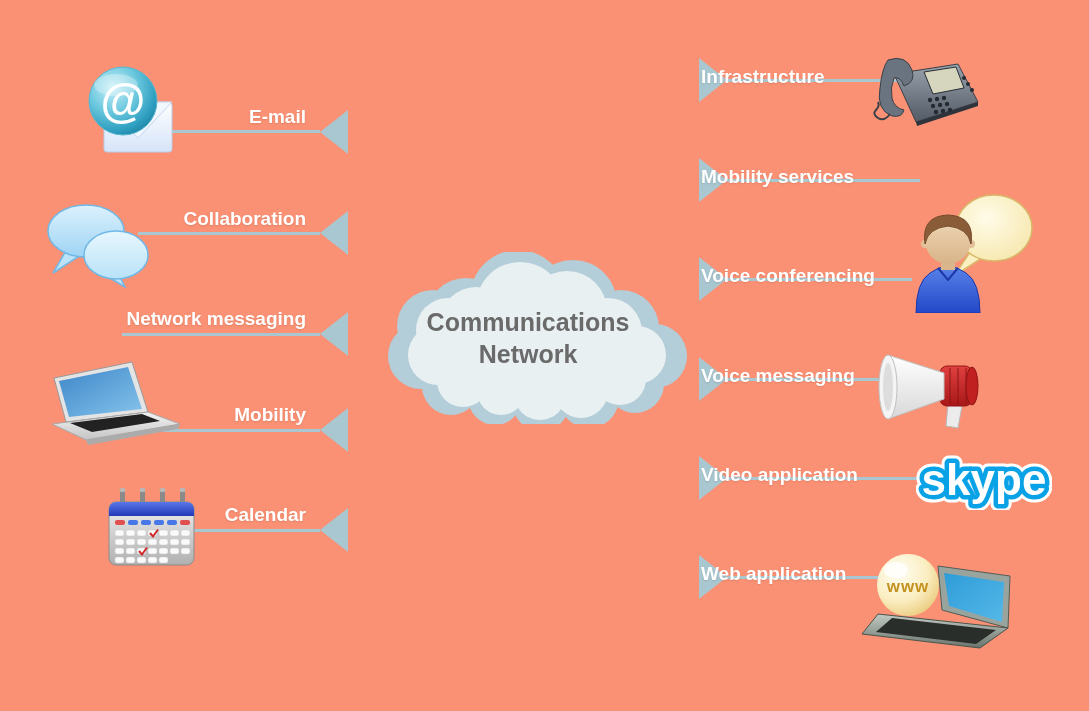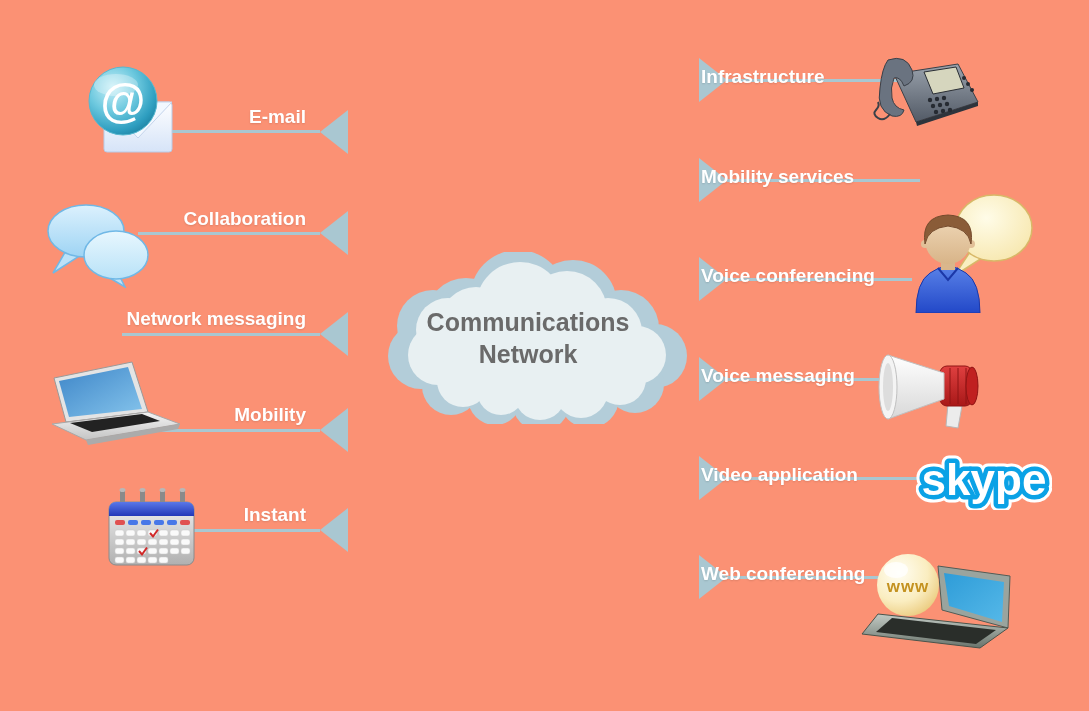--- a/index.html
+++ b/index.html
@@ -103,21 +103,21 @@
       <polygon points="17,29 86,15 100,57 27,65" fill="url(#scrGrad)"></polygon>
       <polygon points="10,72 106,60 138,72 44,88" fill="url(#deckGrad)" stroke="#A8A8A8"></polygon>
       <polygon points="28,71 100,62 118,69 50,80" fill="#222222"></polygon>
       <polygon points="44,88 138,72 136,77 46,93" fill="#ABABAB"></polygon>
     </svg>
   </div>
 
   <div>
     <div class="line" style="left:188px;top:529px;width:132px;"></div>
     <div class="tri tri-left" style="left:320px;top:508px;"></div>
-    <div class="label l" style="top:504px;">Instant</div>
+    <div class="label l" style="top:504px;">Calendar</div>
     <svg class="icon" style="left:104px;top:487px;" width="95" height="82" viewBox="0 0 95 82">
       <defs>
         <linearGradient id="calBody" x1="0" y1="0" x2="0" y2="1">
           <stop offset="0" stop-color="#F0F0F0"></stop>
             <stop offset="1" stop-color="#B0B0B0"></stop>
         </linearGradient>
         <linearGradient id="calHead" x1="0" y1="0" x2="0" y2="1">
           <stop offset="0" stop-color="#5A78E8"></stop>
             <stop offset="1" stop-color="#2238B8"></stop>
         </linearGradient>
@@ -313,21 +313,21 @@
     <svg class="icon" style="left:916px;top:448px;" width="136" height="62" viewBox="0 0 136 62">
       <text class="skype-t skype-outer" x="68" y="47">skype</text>
       <text class="skype-t skype-mid" x="68" y="47">skype</text>
       <text class="skype-t skype-fill" x="68" y="47">skype</text>
     </svg>
   </div>
 
   <div>
     <div class="tri tri-right" style="left:699px;top:555px;"></div>
     <div class="line" style="left:727px;top:576px;width:155px;"></div>
-    <div class="label r" style="top:551px;">Web conferencing</div>
+    <div class="label r" style="top:551px;">Web application</div>
     <svg class="icon" style="left:858px;top:548px;" width="172" height="102" viewBox="0 0 172 102">
       <defs>
         <linearGradient id="webScr" x1="0" y1="0" x2="1" y2="1">
           <stop offset="0" stop-color="#2E9CD8"></stop>
             <stop offset="1" stop-color="#55B8E8"></stop>
         </linearGradient>
         <linearGradient id="webDeck" x1="0" y1="0" x2="0" y2="1">
           <stop offset="0" stop-color="#C2CAC4"></stop>
             <stop offset="1" stop-color="#6A746C"></stop>
         </linearGradient>

